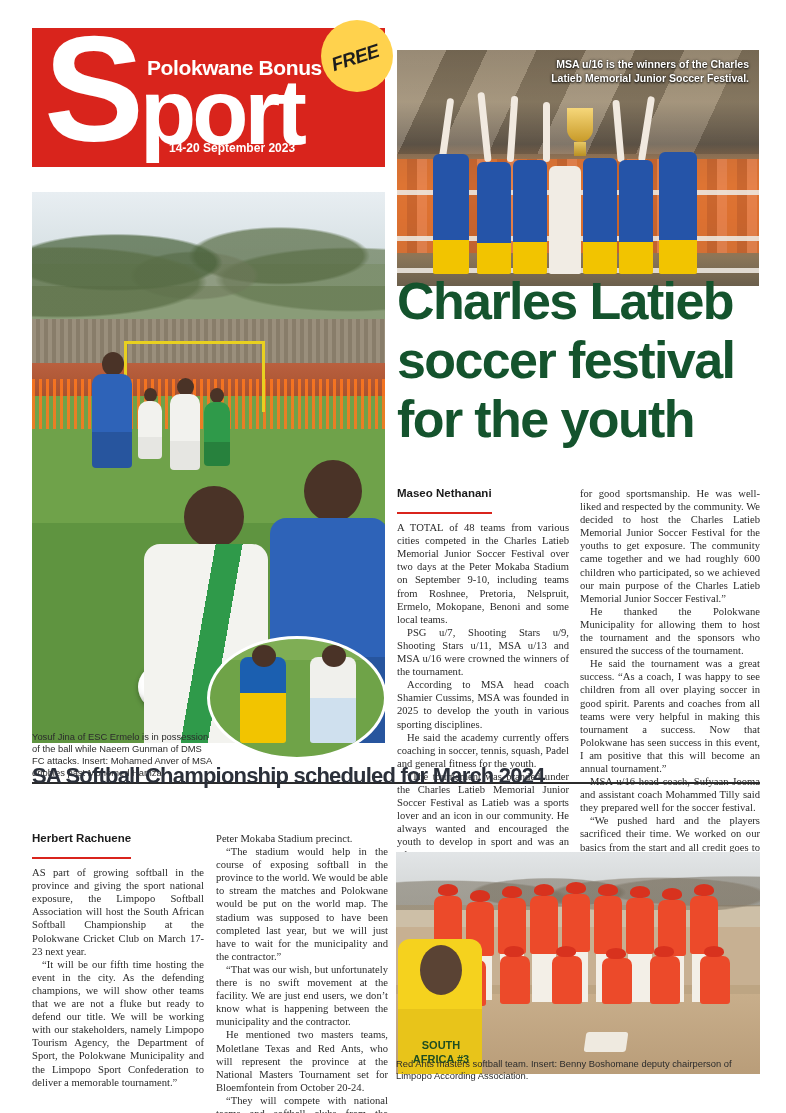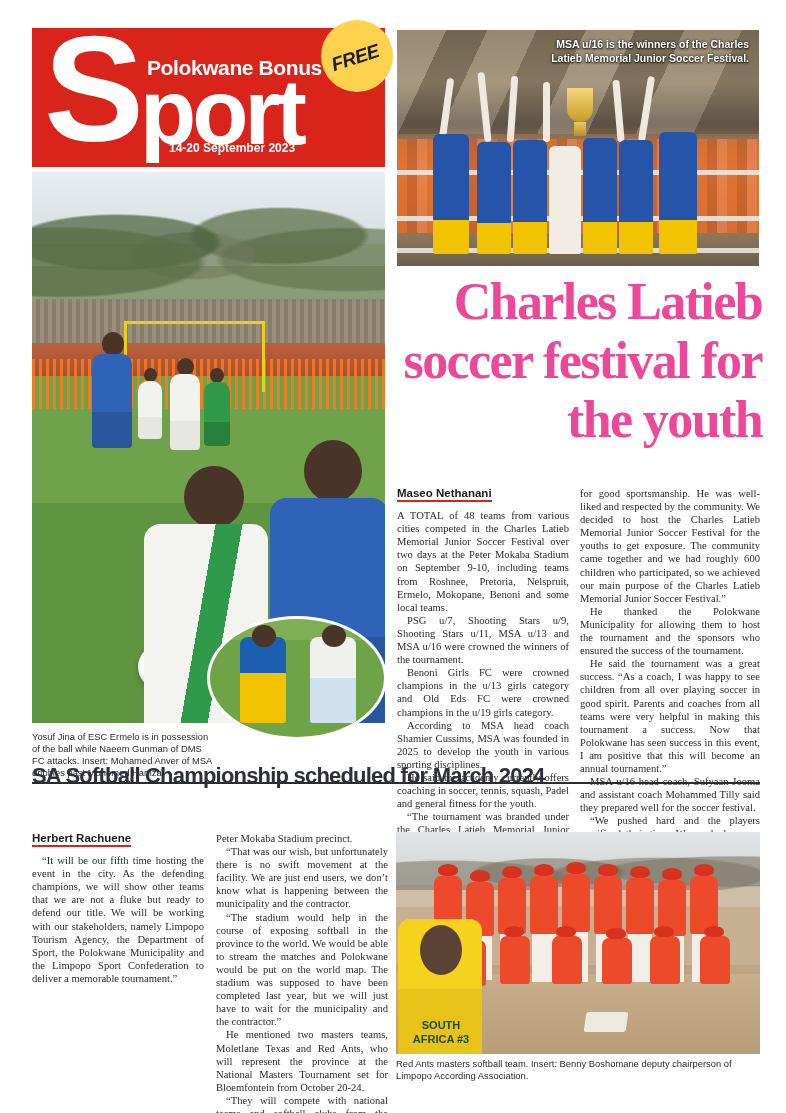--- a/index.html
+++ b/index.html
@@ -79,21 +79,21 @@
     transform: rotate(-18deg);
     font-family: "Liberation Sans", sans-serif;
     font-weight: bold;
     font-style: italic;
     font-size: 19px;
     color: #1d1d1d;
     letter-spacing: -0.5px;
   }
 
   
-  .photo { position: absolute; overflow: hidden; }
+  .photo { position: absolute; overflow: hidden; margin-top: 20px; }
 
   
   .photo-trophy {
     left: 397px; top: 30px;
     width: 362px; height: 236px;
     background: linear-gradient(#8a7a62 0%, #9c8b70 22%, #6f6354 40%, #d98f4e 58%, #c9763c 72%, #8a7558 88%, #6b5f4c 100%);
   }
   .ph-roofline {
     position: absolute; left:0; top:0; width:100%; height:44%;
     background:
@@ -224,34 +224,33 @@
     position:absolute; left:6px; bottom:8px; width:74px;
     font-family:"Liberation Sans", sans-serif; font-weight:bold;
     font-size:11px; color:#1d4d22; text-align:center; line-height:14px;
   }
 
   
   .headline-soccer {
     position: absolute;
     left: 397px; top: 272px;
     width: 365px;
-    font-family: Liberation Serif, serif;
+    font-family: Liberation Sans, sans-serif;
     font-weight: bold;
     font-size: 52px;
     line-height: 59px;
     letter-spacing: -1.6px;
-    color: #ec4899;
-    text-align: right;
+    color: #14532d;
   }
   .byline {
     font-family: "Liberation Sans", sans-serif;
     font-weight: bold;
     font-size: 11.5px;
     color: #1b1b1b;
-    padding-bottom: 0;
+    padding-bottom: 12px;
     border-bottom: 2px solid #d9241c;
     display: inline-block;
     margin-bottom: 7px;
   }
   .bodycol {
     position: absolute;
     font-family: "Liberation Serif", serif;
     font-size: 10.6px;
     line-height: 13.1px;
     color: #2a2a2a;
@@ -375,21 +374,20 @@
     <div class="sp-head" style="left:112px; top:6px; width:24px; height:22px;"></div>
   </div>
 
   <div class="headline-soccer">Charles Latieb soccer festival for the youth</div>
 
   <div class="bodycol sc-col1">
     <div class="byline">Maseo Nethanani</div>
     <div>
         <p class="first">A TOTAL of 48 teams from various cities competed in the Charles Latieb Memorial Junior Soccer Festival over two days at the Peter Mokaba Stadium on September 9-10, including teams from Roshnee, Pretoria, Nelspruit, Ermelo, Mokopane, Benoni and some local teams.</p>
         <p>PSG u/7, Shooting Stars u/9, Shooting Stars u/11, MSA u/13 and MSA u/16 were crowned the winners of the tournament.</p>
-        <p>Benoni Girls FC were crowned champions in the u/13 girls category and Old Eds FC were crowned champions in the u/19 girls category.</p>
         <p>According to MSA head coach Shamier Cussims, MSA was founded in 2025 to develop the youth in various sporting disciplines.</p>
         <p>He said the academy currently offers coaching in soccer, tennis, squash, Padel and general fitness for the youth.</p>
         <p>“The tournament was branded under the Charles Latieb Memorial Junior Soccer Festival as Latieb was a sports lover and an icon in our community. He always wanted and encouraged the youth to develop in sport and was an advocate</p>
       </div>
   </div>
 
   <div class="bodycol sc-col2">
     <div>
         <p class="first">for good sportsmanship. He was well-liked and respected by the community. We decided to host the Charles Latieb Memorial Junior Soccer Festival for the youths to get exposure. The community came together and we had roughly 600 children who participated, so we achieved our main purpose of the Charles Latieb Memorial Junior Soccer Festival.”</p>
         <p>He thanked the Polokwane Municipality for allowing them to host the tournament and the sponsors who ensured the success of the tournament.</p>
@@ -401,29 +399,30 @@
 
   <div class="cap-soccer">Yosuf Jina of ESC Ermelo is in possession of the ball while Naeem Gunman of DMS FC attacks. Insert: Mohamed Anver of MSA dribbles past Mohomed Hamza.</div>
 
   <div class="rule-soccer"></div>
 
   <div class="headline-softball">SA Softball Championship scheduled for March 2024</div>
 
   <div class="bodycol sb-col1">
     <div class="byline">Herbert Rachuene</div>
     <div>
+        <p class="first">AS part of growing softball in the province and giving the sport national exposure, the Limpopo Softball Association will host the South African Softball Championship at the Polokwane Cricket Club on March 17-23 next year.</p>
         <p>“It will be our fifth time hosting the event in the city. As the defending champions, we will show other teams that we are not a fluke but ready to defend our title. We will be working with our stakeholders, namely Limpopo Tourism Agency, the Department of Sport, the Polokwane Municipality and the Limpopo Sport Confederation to deliver a memorable tournament.”</p>
       </div>
   </div>
 
   <div class="bodycol sb-col2">
     <div>
         <p class="first">Peter Mokaba Stadium precinct.</p>
+        <p>“The stadium would help in the course of exposing softball in the province to the world. We would be able to stream the matches and Polokwane would be put on the world map. The stadium was supposed to have been completed last year, but we will just have to wait for the municipality and the contractor.”</p>
         <p>“That was our wish, but unfortunately there is no swift movement at the facility. We are just end users, we don’t know what is happening between the municipality and the contractor.</p>
-        <p>“The stadium would help in the course of exposing softball in the province to the world. We would be able to stream the matches and Polokwane would be put on the world map. The stadium was supposed to have been completed last year, but we will just have to wait for the municipality and the contractor.”</p>
         <p>He mentioned two masters teams, Moletlane Texas and Red Ants, who will represent the province at the National Masters Tournament set for Bloemfontein from October 20-24.</p>
         <p>“They will compete with national teams and softball clubs from the Southern African Development Community. The Red Ants won the tournament in 2021 while Texas won in 2020. We have good teams and they will make us proud.”</p>
       </div>
   </div>
 
   <div class="photo photo-softball">
     <div class="sb-sky"></div>
     <div class="sb-trees"></div>
     <div class="sb-dirt"></div>
     <div class="sb-base"></div>

